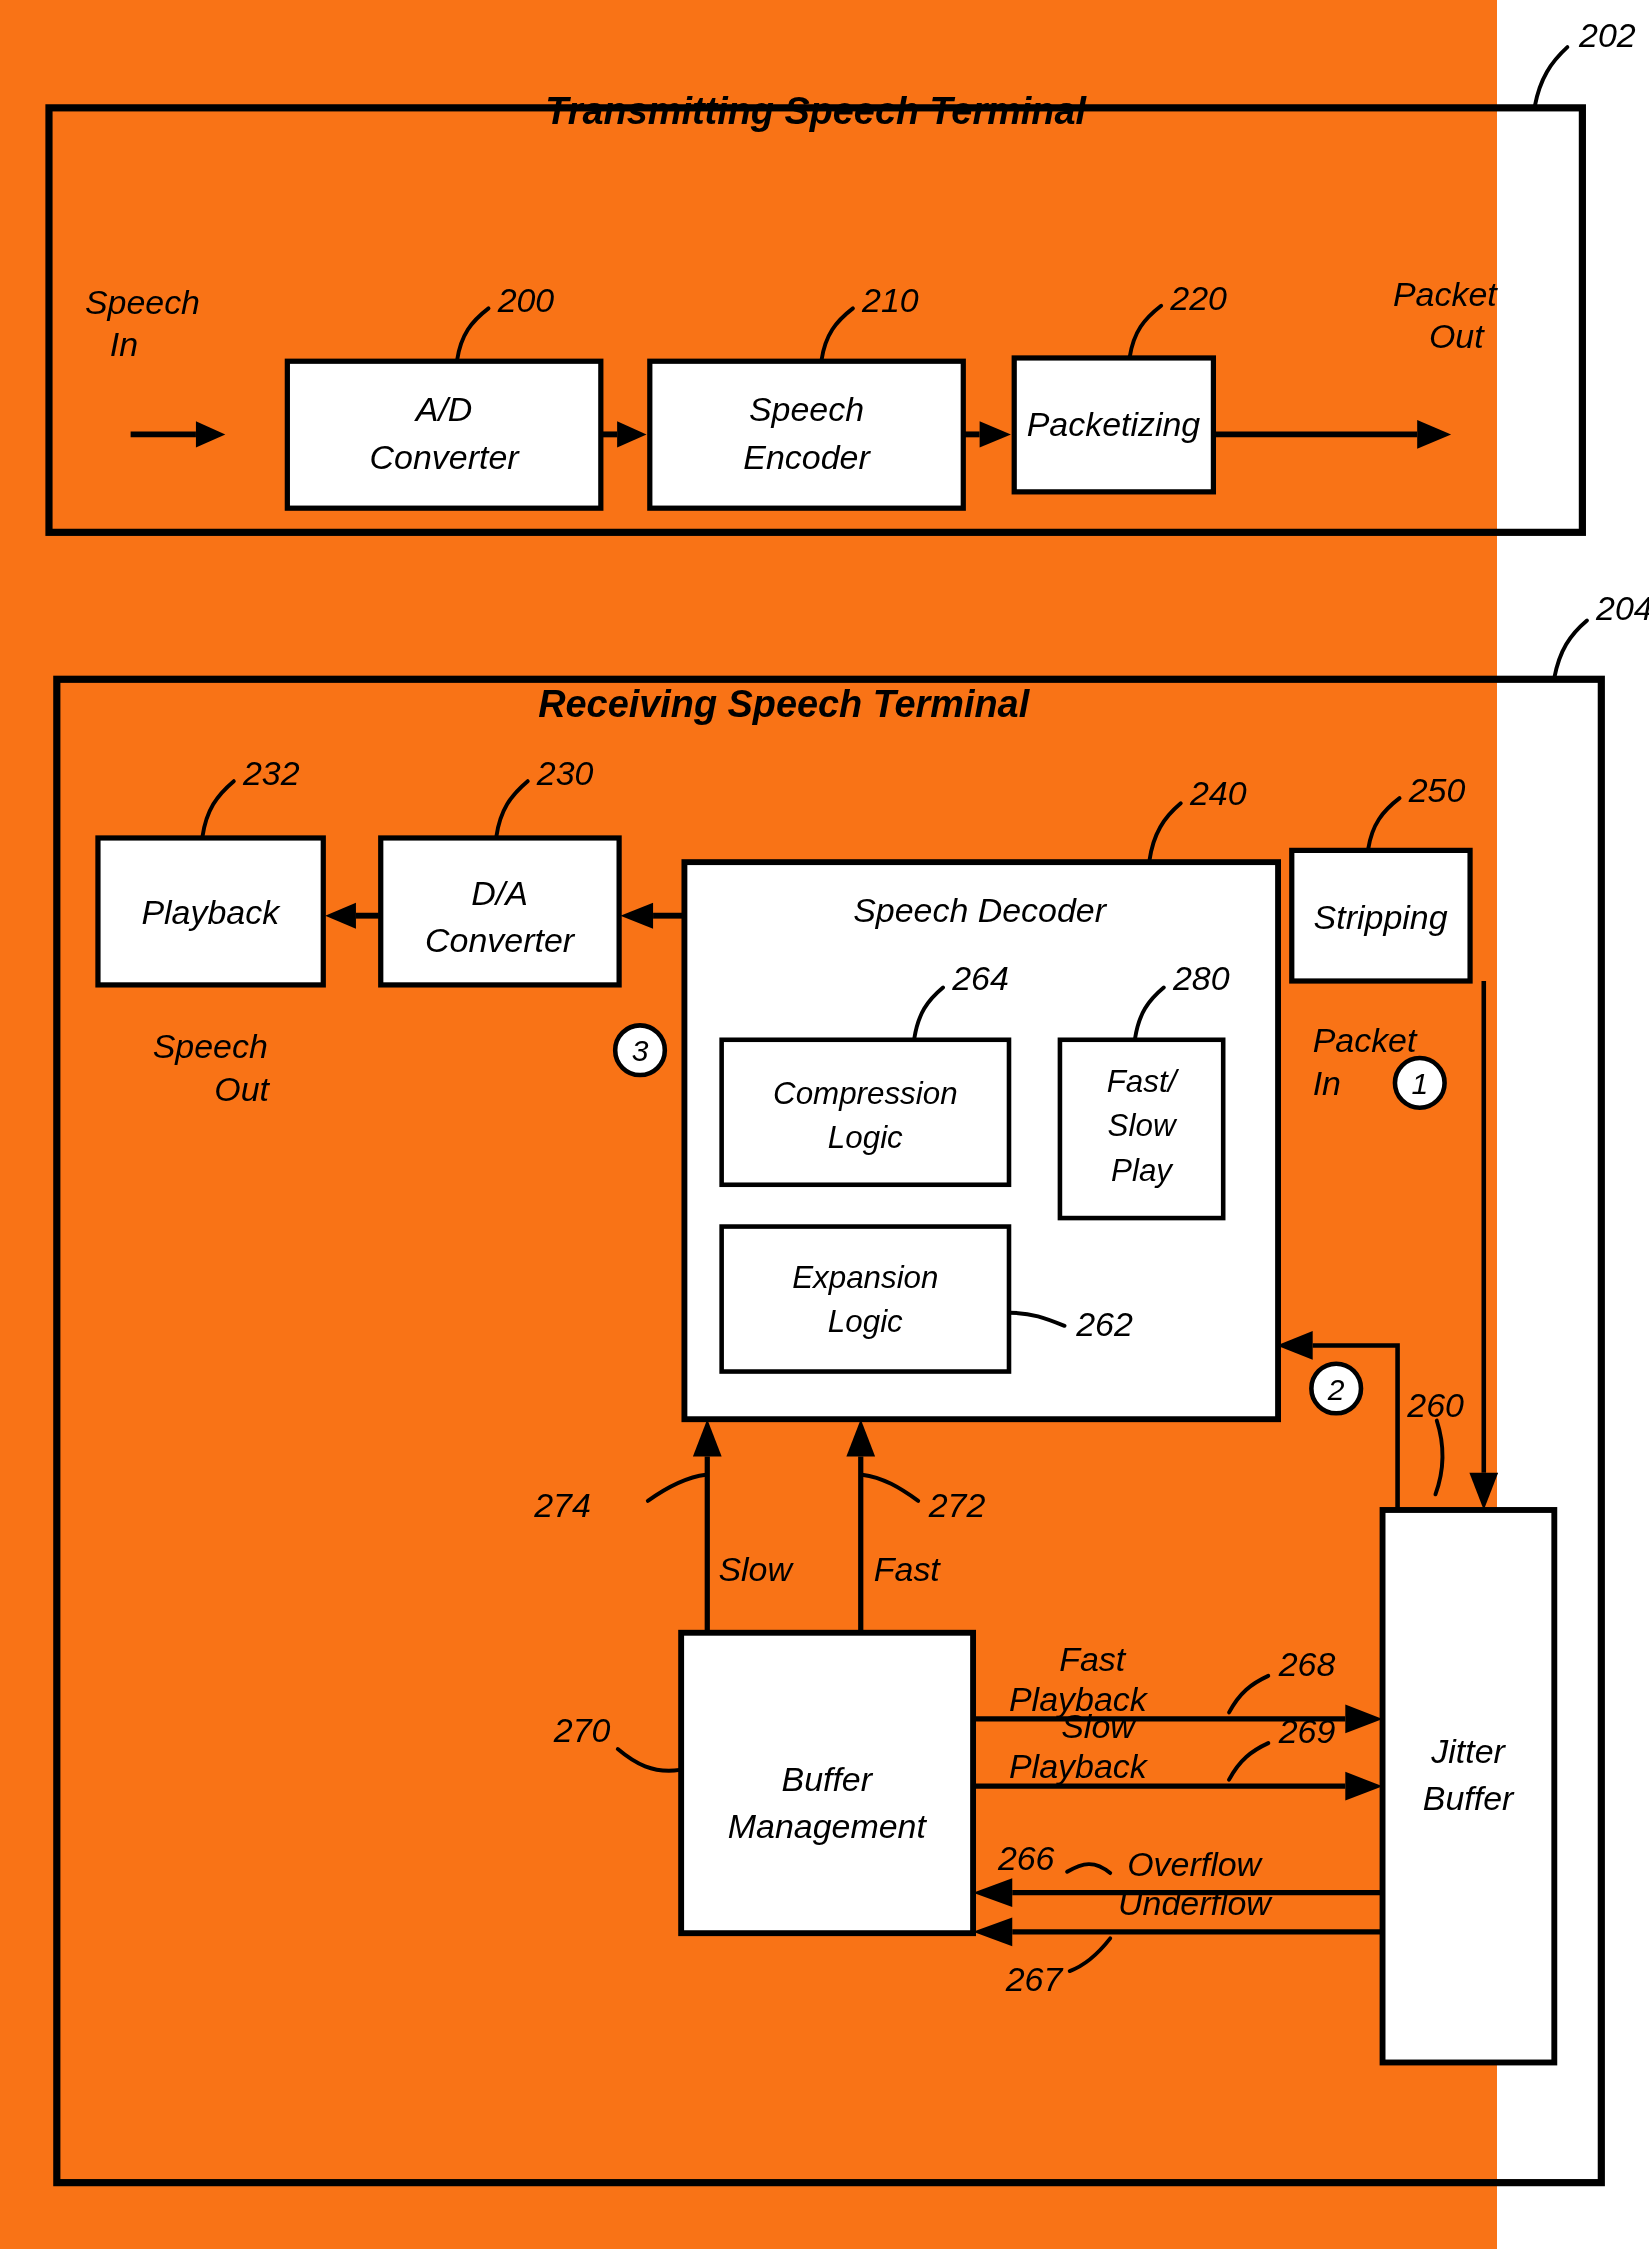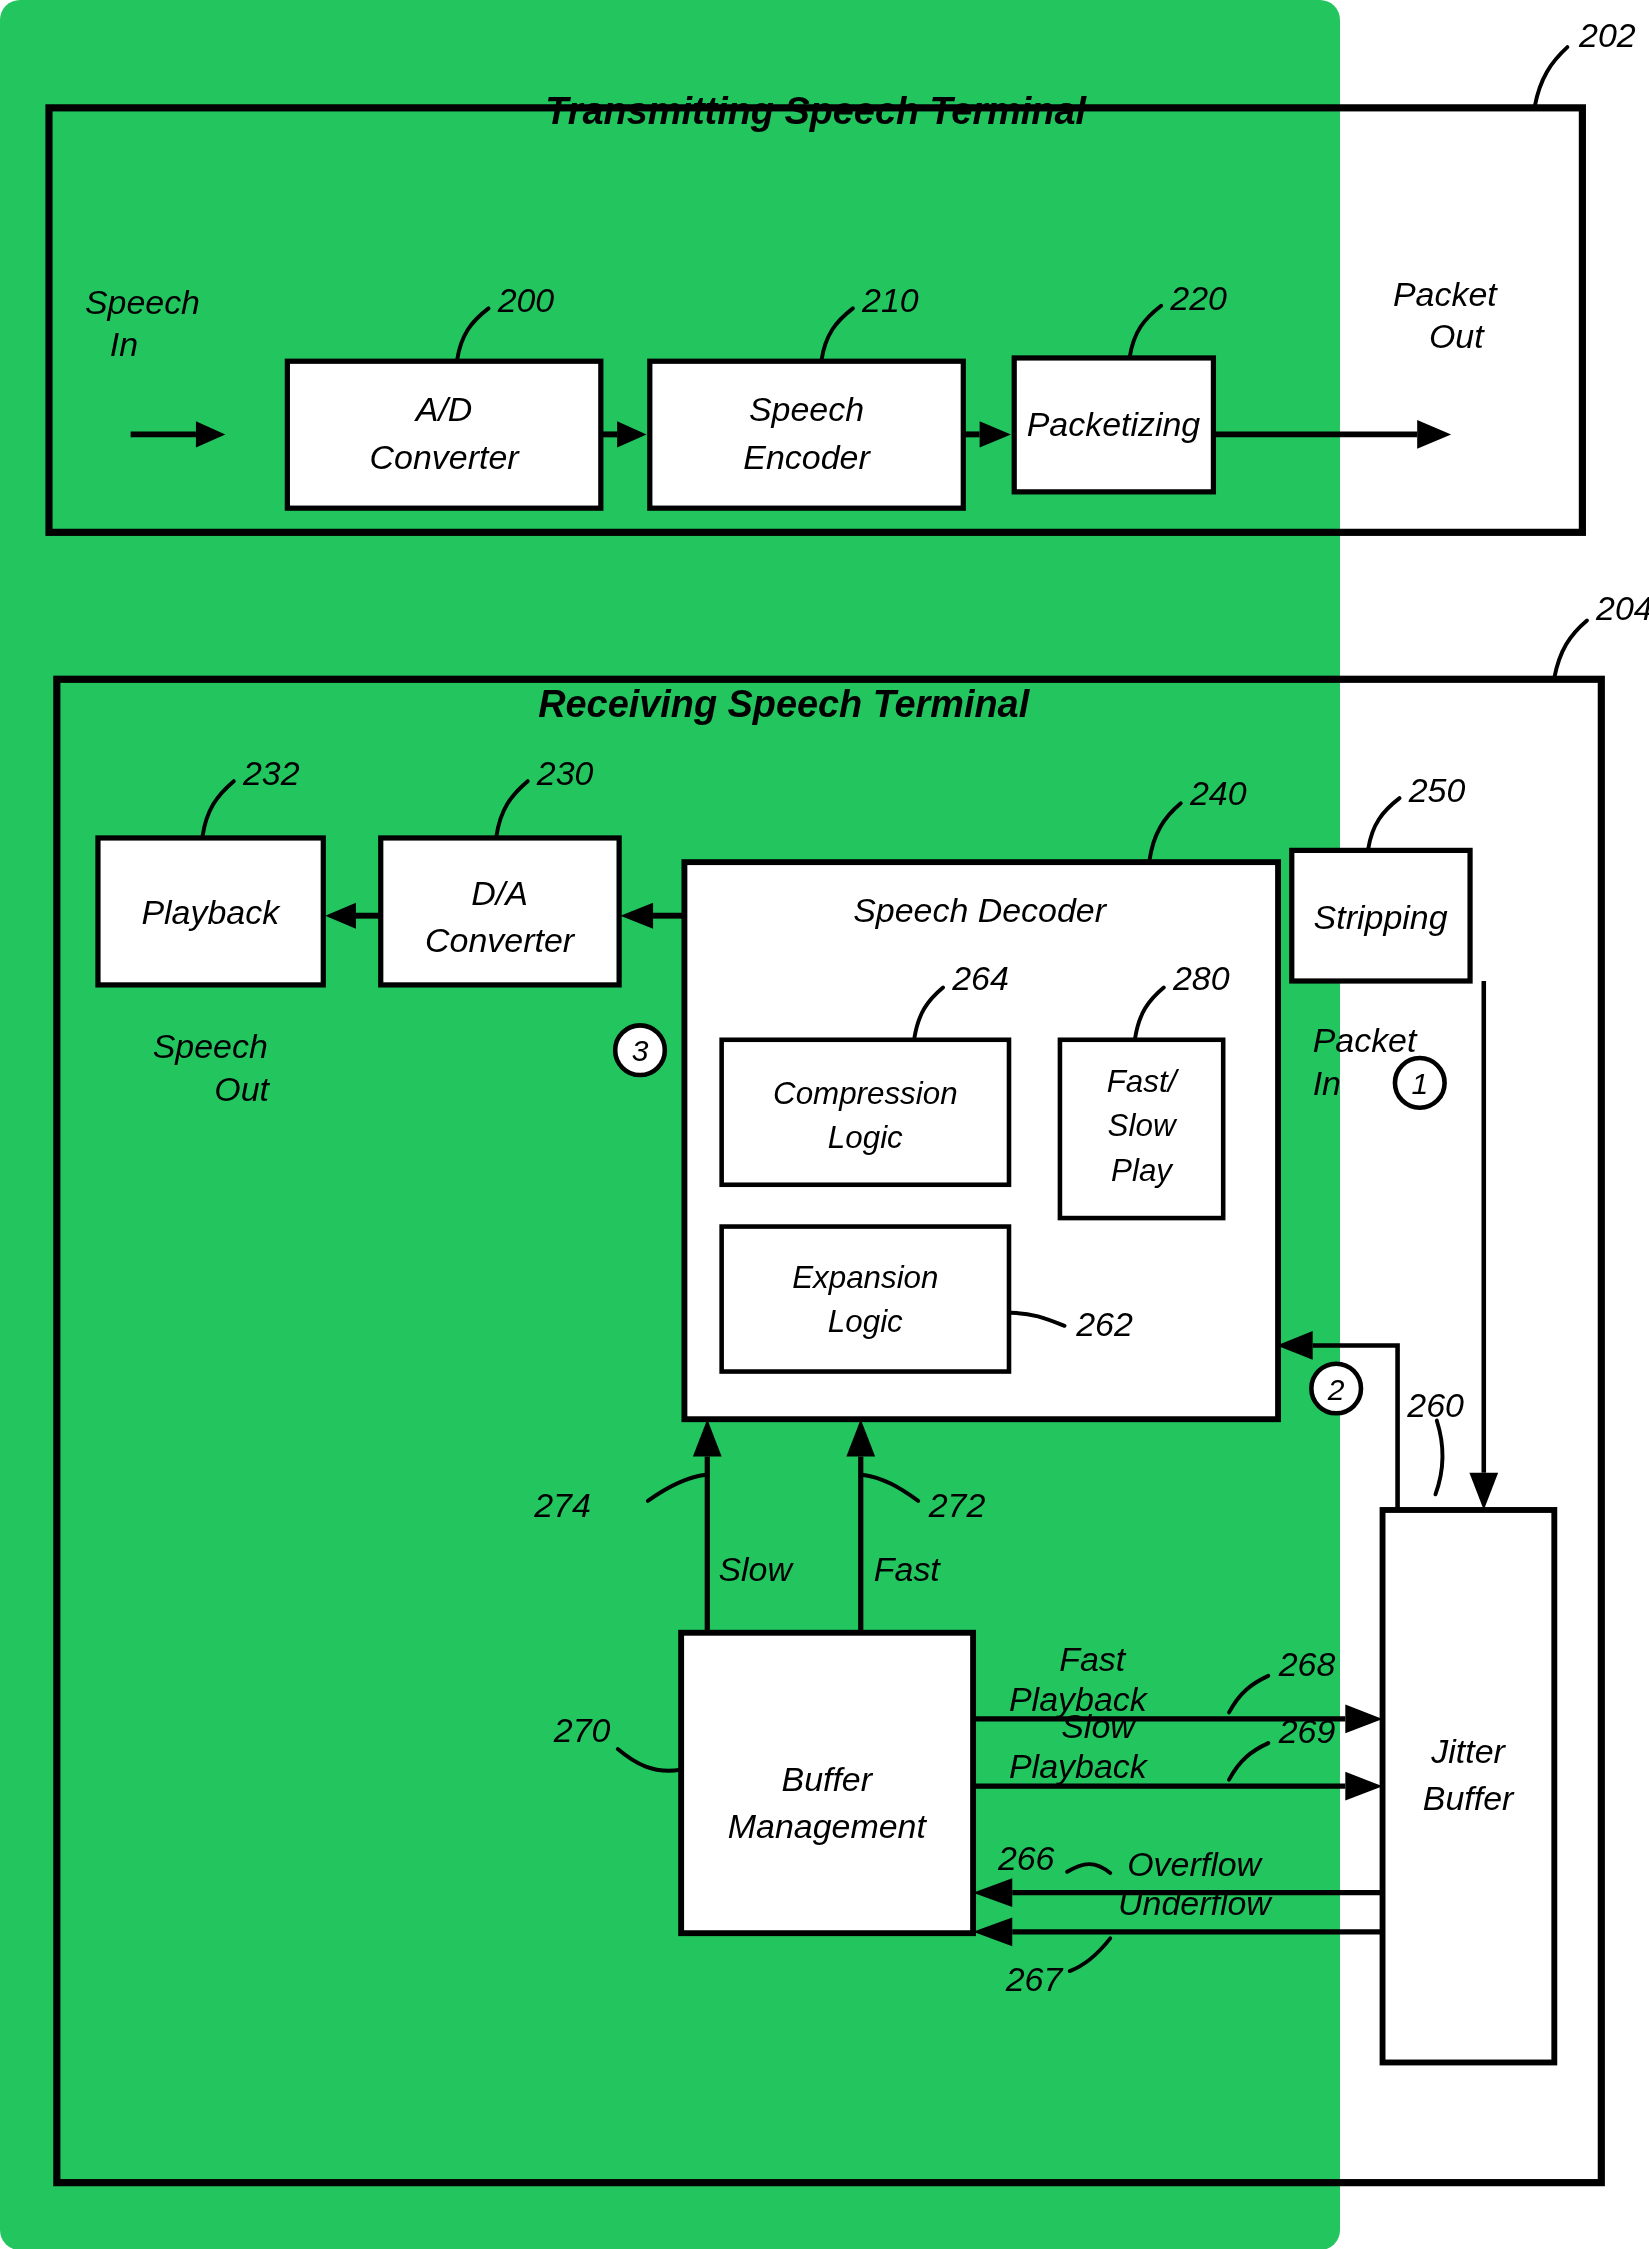--- a/index.html
+++ b/index.html
@@ -1,18 +1,18 @@
 <!DOCTYPE html>
 <html style="font-size:10.4px"><head>
 <meta charset="utf-8">
 <style>
   html,body{margin:0;padding:0;background:#ffffff;}
   body{width:1649px;height:2250px;overflow:hidden;
        font-family:"Liberation Sans",sans-serif;}
-  #stage{position:relative;width:1340px;height:2250px;background:#22c55e;border-radius:20px;}
+  #stage{position:relative;width:1497px;height:2250px;background:#f97316;}
   svg{display:block;}
   .bx{fill:#ffffff;stroke:#000000;}
   .frame{fill:none;stroke:#000000;stroke-width:11;}
   .ln{stroke:#000000;fill:none;}
   .lead{stroke:#000000;fill:none;stroke-width:6;stroke-linecap:round;}
   text{fill:#000000;font-family:"Liberation Sans",sans-serif;font-style:italic;}
   .ttl{font-size:58px;font-weight:bold;font-style:italic;}
   .blk{font-size:52px;}
   .blksm{font-size:48px;}
   .num{font-size:52px;}

